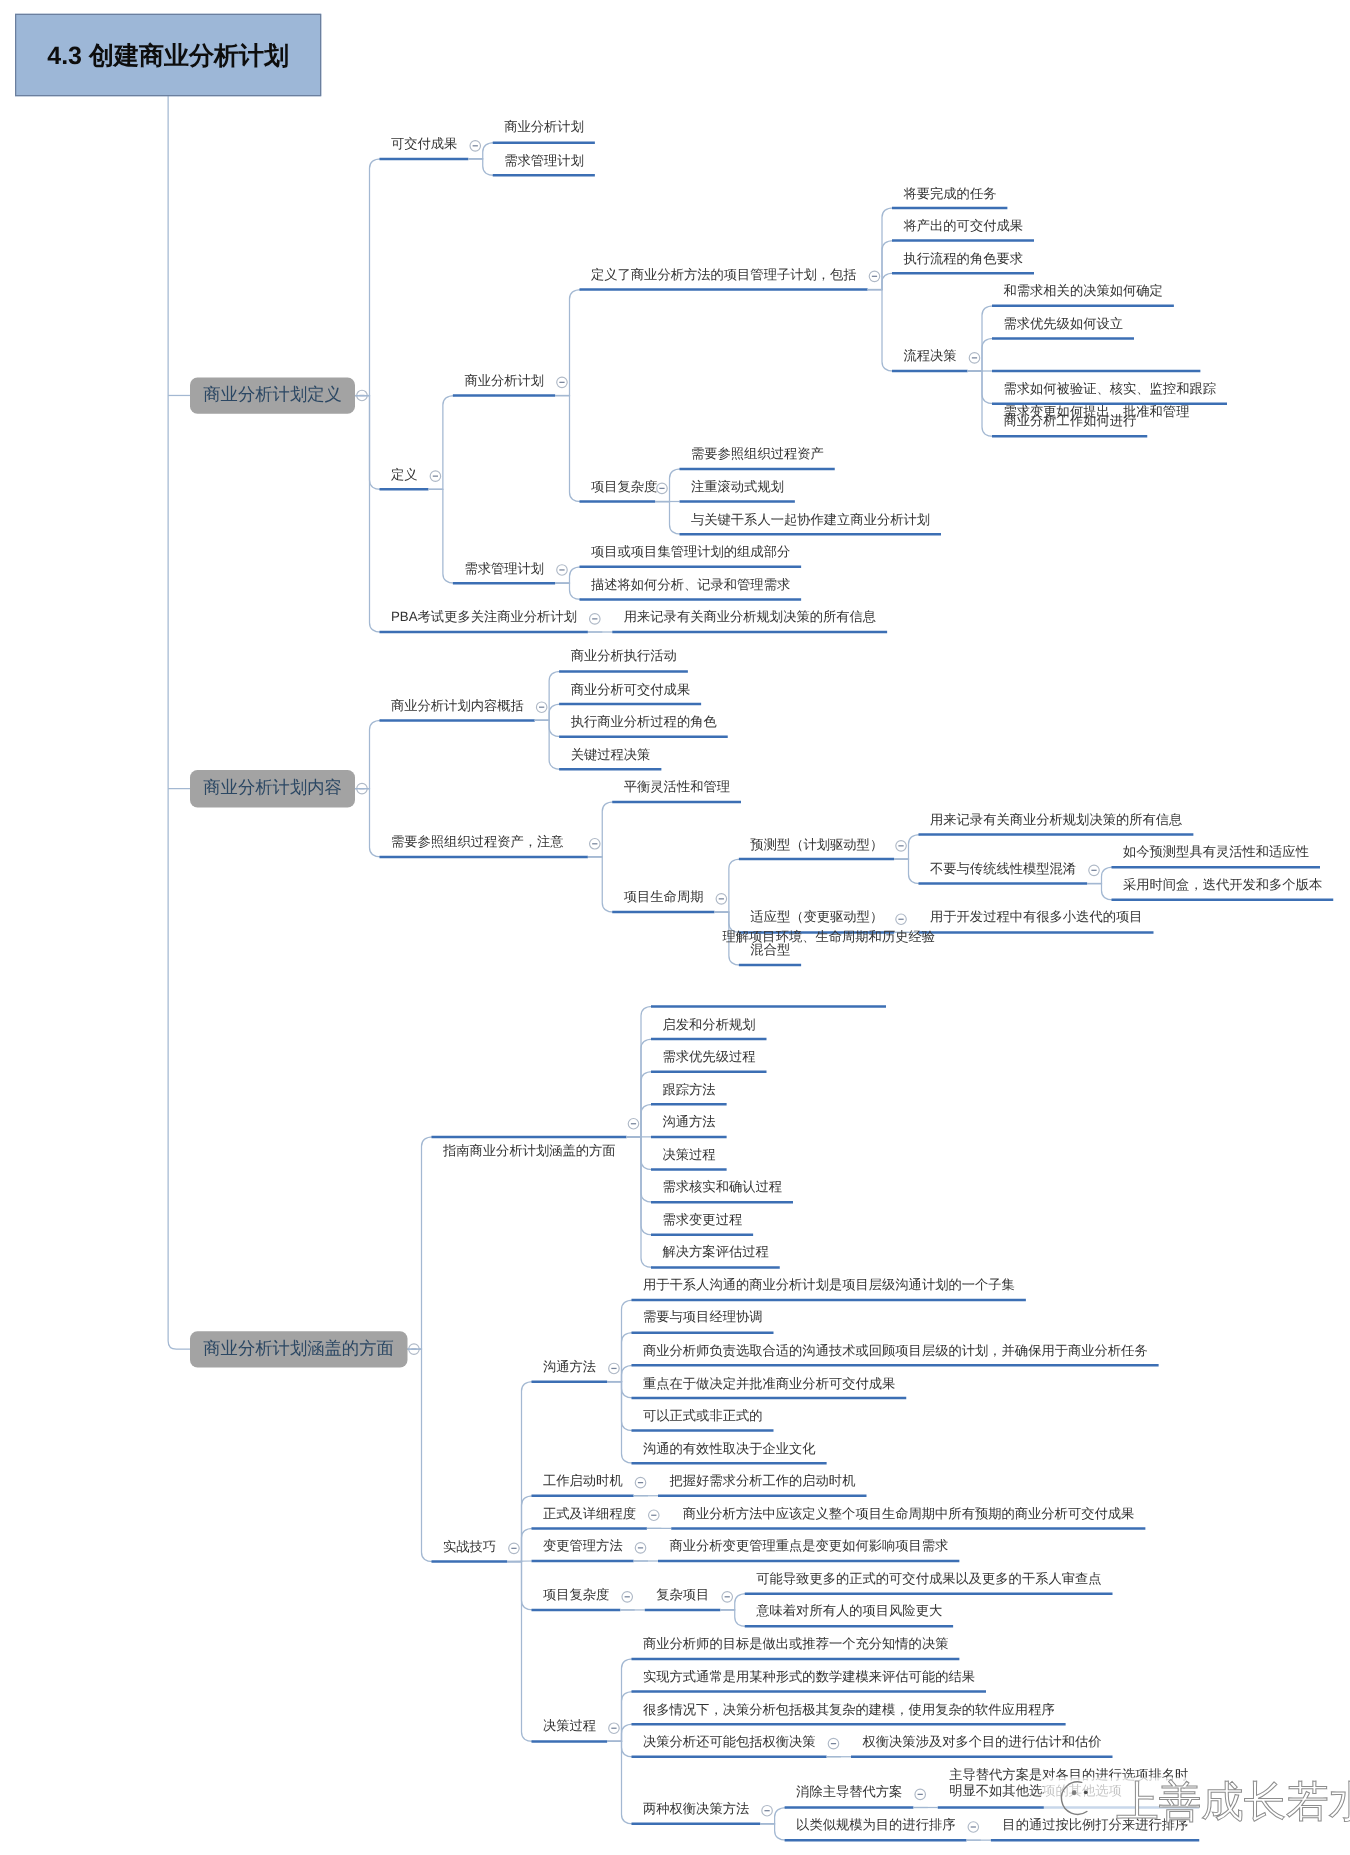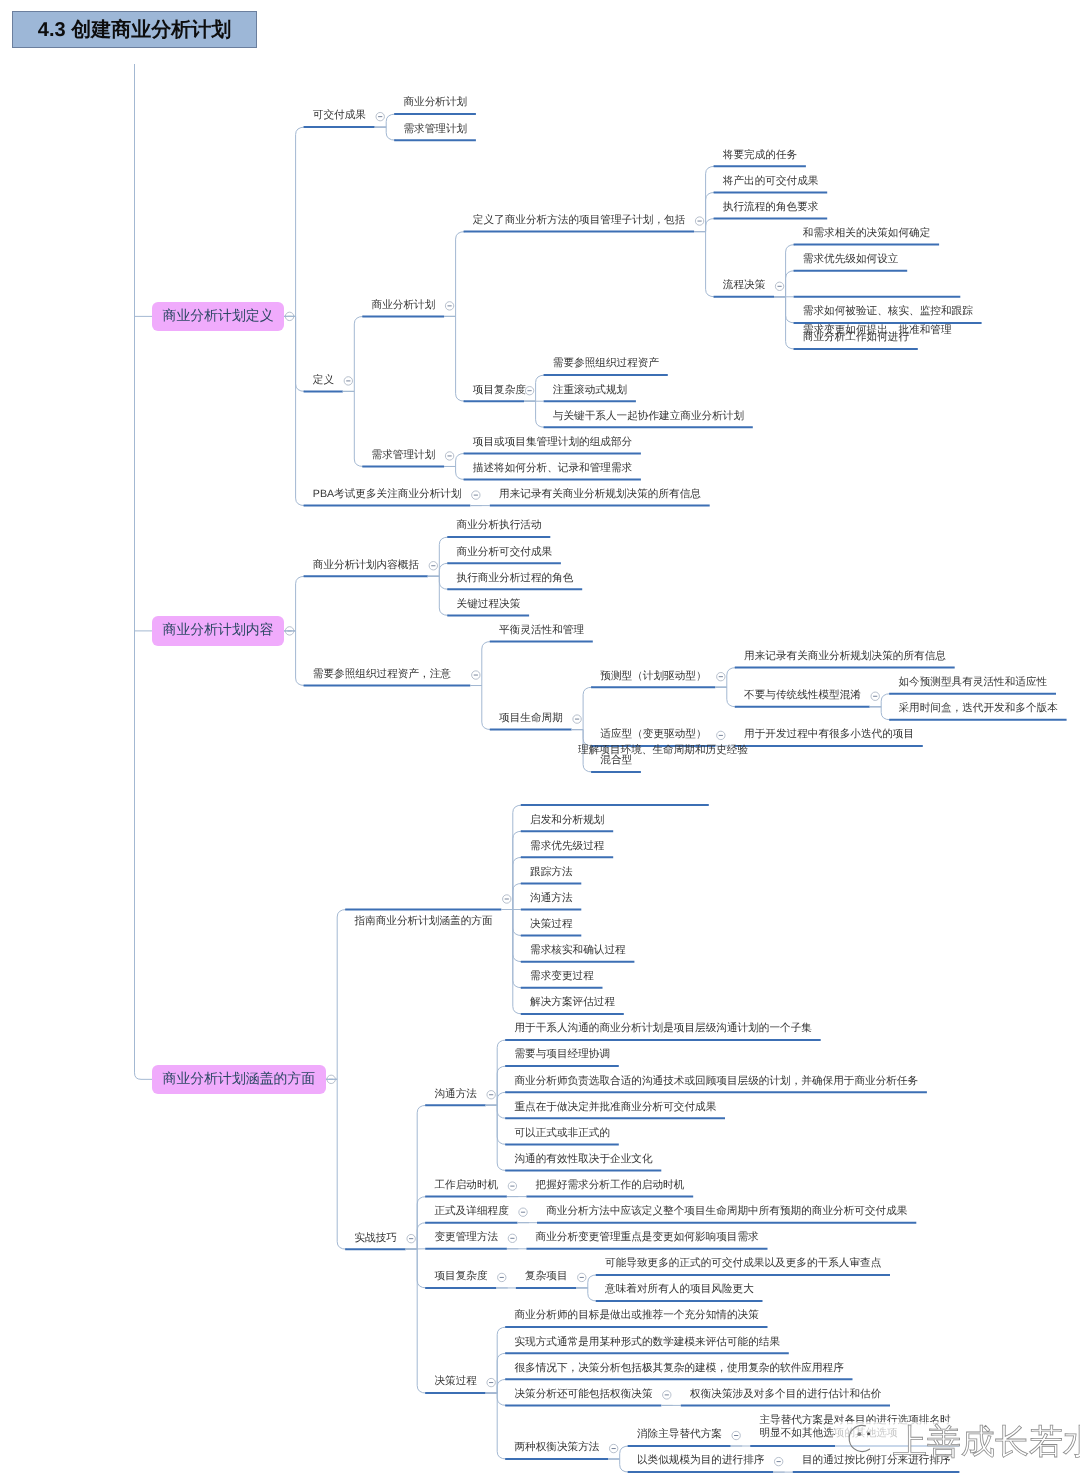--- a/index.html
+++ b/index.html
@@ -5,21 +5,21 @@
 <style>
   html,body{margin:0;padding:0;background:#ffffff;}
   body{width:1080px;height:1484px;overflow:hidden;
        font-family:"Liberation Sans","DejaVu Sans",sans-serif;}
   #stage{position:relative;width:1080px;height:1484px;background:#ffffff;}
   #wires{position:absolute;left:0;top:0;width:1080px;height:1484px;}
   #nodes{position:absolute;left:0;top:0;width:1080px;height:1484px;}
   .root-node{position:absolute;box-sizing:border-box;background:#9DB7D7;
      border:1px solid #6B7F9E;display:flex;align-items:center;justify-content:center;}
   .root-node .t{font-weight:bold;font-size:20px;color:#0D0D0D;white-space:pre;text-rendering:geometricPrecision;}
-  .l1{position:absolute;box-sizing:border-box;background:#f0abfc;border-radius:6px;
+  .l1{position:absolute;box-sizing:border-box;background:#a3a3a3;border-radius:6px;
      display:flex;align-items:center;justify-content:center;}
   .l1 .t{font-size:13.86px;color:#2B4763;white-space:pre;text-rendering:geometricPrecision;}
   .nd{position:absolute;white-space:pre;font-size:10.63px;line-height:13.6px;text-rendering:geometricPrecision;
       color:#333333;}
   .wm-veil{position:absolute;background:rgba(255,255,255,0.72);}
   .wm-text{position:absolute;white-space:pre;font-size:34px;color:#ffffff;
       letter-spacing:0px;line-height:1;text-rendering:geometricPrecision;
       -webkit-text-stroke:0.8px #8D8D8D;}
 </style>
 </head>
@@ -333,21 +333,21 @@
       <path d="M627.7 1472.1 L773.2 1472.1" fill="none" stroke="#3C6FB4" stroke-width="2"></path>
       <line x1="773.1531249999999" y1="1472.0999999999992" x2="784.6531249999999" y2="1472.0999999999992" stroke="#A3B8D2" stroke-width="1"></line>
       <g>
         <circle cx="778.6531249999999" cy="1461.5999999999992" r="4.2" fill="#ffffff" stroke="#AEB8C6" stroke-width="0.9"></circle>
         <line x1="776.5531249999999" y1="1461.5999999999992" x2="780.753125" y2="1461.5999999999992" stroke="#76839A" stroke-width="1"></line>
       </g>
       <path d="M773.1531249999999 1472.0999999999992 L792.6531249999999 1472.0999999999992" fill="none" stroke="#A3B8D2" stroke-width="1"></path>
       <path d="M792.7 1472.1 L959.4 1472.1" fill="none" stroke="#3C6FB4" stroke-width="2"></path>
     </svg>
   <div id="nodes">
-      <div class="root-node" style="left: 12px; top: 11px; width: 245px; height: 37px;">
+      <div class="root-node" style="left: 12px; top: 11px; width: 245px; height: 66px;">
         <span class="t">4.3 创建商业分析计划</span>
       </div>
       <div class="l1" style="left: 152px; top: 301.6px; width: 132.1px; height: 29.6px;">
         <span class="t">商业分析计划定义</span>
       </div>
       <div class="nd" style="left: 312.8px; top: 109.4px;">可交付成果</div>
       <div class="nd" style="left: 403.4px; top: 96.4px;">商业分析计划</div>
       <div class="nd" style="left: 403.4px; top: 122.5px;">需求管理计划</div>
       <div class="nd" style="left: 312.8px; top: 373.7px;">定义</div>
       <div class="nd" style="left: 371.5px; top: 298.7px;">商业分析计划</div>

